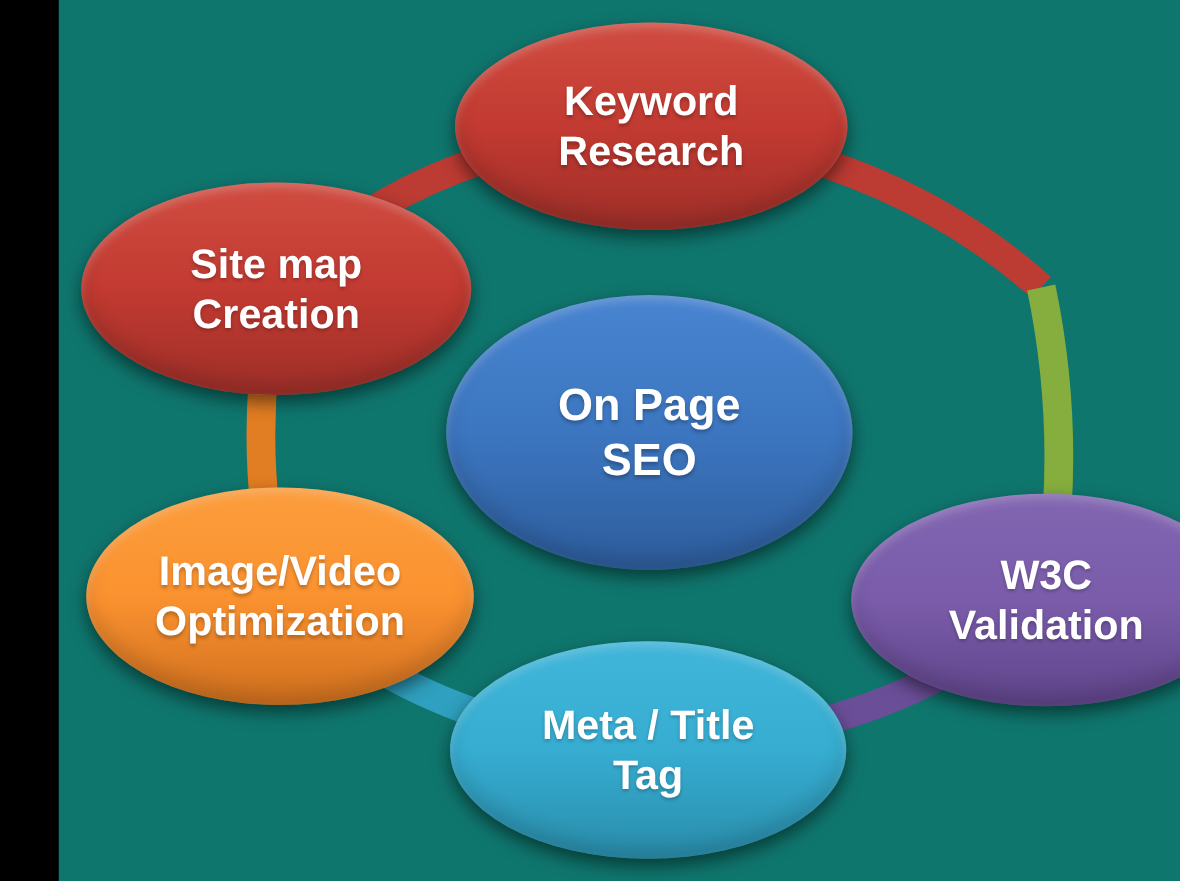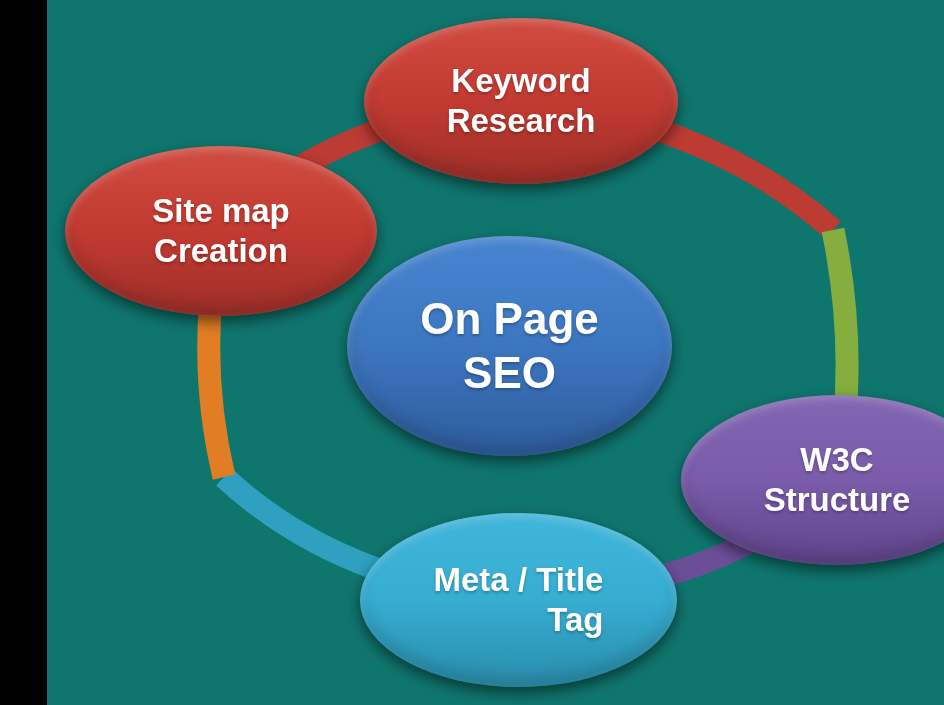--- a/index.html
+++ b/index.html
@@ -29,21 +29,21 @@
     text-shadow:0 2px 3px rgba(0,0,0,0.25);
     padding:0 14px;
   }
   .outer{font-size:33px;}
   .node-keyword  {left:317px; top:18px;  width:314px; height:166px;}
   .node-web      {left:630px; top:145px; width:312px; height:170px;}
   .node-w3c      {left:634px; top:395px; width:312px; height:170px;}
   .node-meta     {left:313px; top:513px; width:317px; height:174px;}
   .node-image    {left:22px;  top:390px; width:310px; height:174px;}
   .node-sitemap  {left:18px;  top:146px; width:312px; height:170px;text-align:center;}
-  .node-center   {left:300px; top:236px; width:325px; height:220px; font-size:44px;}
+  .node-center   {left:310px; top:236px; width:325px; height:220px; font-size:36px;}
 </style>
 </head>
 <body>
 
 <div class="canvas">
 
   <svg class="connectors" viewBox="0 0 944 705">
     <path d="M 174 231 Q 280 118 474 101" stroke="#bc3b33"></path>
     <path d="M 474 101 Q 665 122 786 230" stroke="#bc3b33"></path>
     <path d="M 786 230 Q 812 355 790 480" stroke="#85ae3e"></path>
@@ -53,28 +53,32 @@
   </svg>
 
   <div class="node outer node-keyword" style="background: linear-gradient(rgb(208, 76, 65) 0%, rgb(194, 58, 49) 50%, rgb(158, 47, 41) 100%);">
     <span class="label">Keyword
 Research</span>
   </div>
 
 
   <div class="node outer node-w3c" style="background: linear-gradient(rgb(130, 102, 178) 0%, rgb(122, 92, 170) 50%, rgb(95, 68, 137) 100%);">
     <span class="label">W3C
-Structure</span>
+Validation</span>
   </div>
 
-  <div class="node outer node-meta" style="background: linear-gradient(rgb(64, 182, 218) 0%, rgb(54, 173, 209) 50%, rgb(42, 141, 171) 100%); text-align: right;">
+  <div class="node outer node-meta" style="background: linear-gradient(rgb(64, 182, 218) 0%, rgb(54, 173, 209) 50%, rgb(42, 141, 171) 100%);">
     <span class="label">Meta / Title
 Tag</span>
   </div>
 
+  <div class="node outer node-image" style="background: linear-gradient(rgb(252, 157, 60) 0%, rgb(251, 146, 48) 50%, rgb(207, 111, 30) 100%);">
+    <span class="label">Image/Video
+Optimization</span>
+  </div>
 
   <div class="node outer node-sitemap" style="background: linear-gradient(rgb(208, 76, 65) 0%, rgb(194, 58, 49) 50%, rgb(158, 47, 41) 100%);">
     <span class="label">Site map
 Creation</span>
   </div>
 
   <div class="node node-center" style="background: linear-gradient(rgb(72, 132, 209) 0%, rgb(60, 118, 192) 50%, rgb(45, 92, 155) 100%);">
     <span class="label">On Page
 SEO</span>
   </div>

